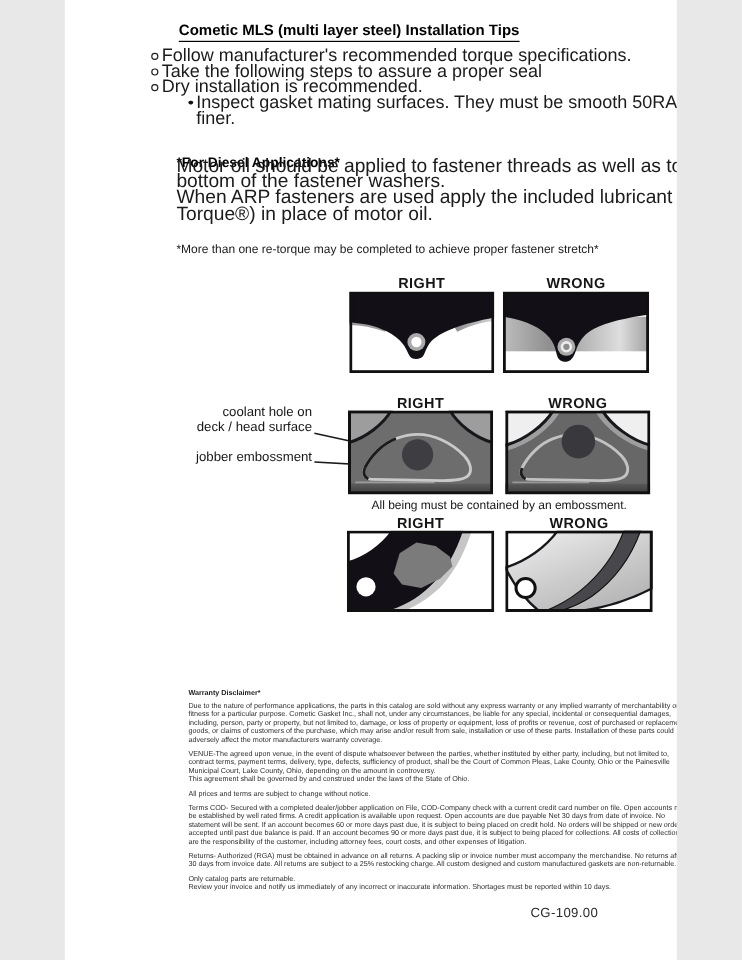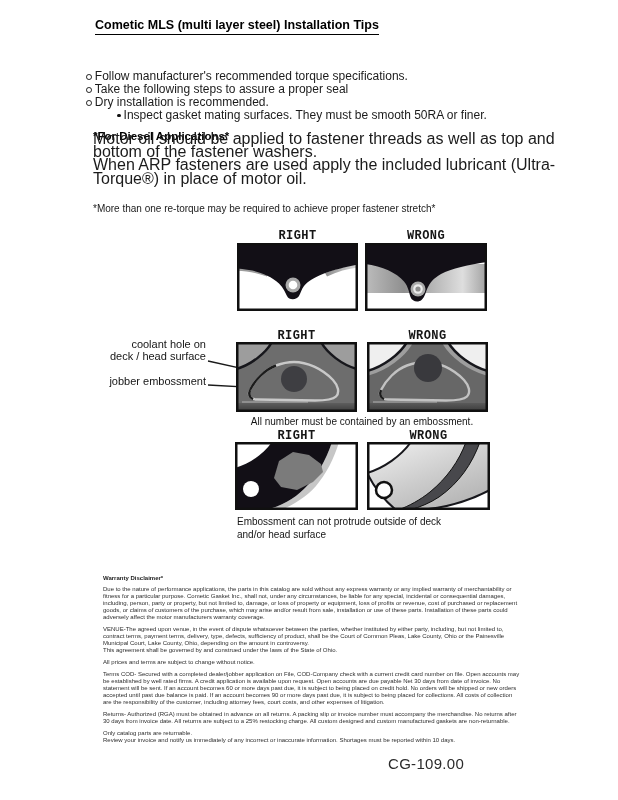--- a/index.html
+++ b/index.html
@@ -1,51 +1,51 @@
 <!DOCTYPE html>
 <html><head>
 <meta charset="utf-8">
 <style>
   html,body{margin:0;padding:0;background:#e8e8e8;}
   .page{
-    position:relative;width:618px;height:800px;background:#ffffff;
+    position:relative;width:510px;height:800px;background:#ffffff;
     font-family:"Liberation Sans", sans-serif;color:#1b1b1b;overflow:hidden;
     margin:0 auto;
   }
   .abs{position:absolute;}
   
   .title{
     left:95px;top:18px;font-size:12.5px;font-weight:bold;color:#000;
     border-bottom:1.6px solid #000;padding-bottom:2px;white-space:nowrap;
   }
   
-  .bullets{left:86px;top:40px;width:470px;font-size:12px;line-height:13px;margin-top:30px;}
+  .bullets{left:72px;top:40px;width:470px;font-size:15px;line-height:13px;}
   .brow{display:flex;gap:3px;}
   .brow.sub{margin-left:31px;}
   .m1{flex:0 0 auto;width:3.8px;height:3.8px;border:1px solid #222;border-radius:50%;margin-top:4px;}
   .m2{flex:0 0 auto;width:3.6px;height:3.6px;background:#111;border-radius:50%;margin-top:4.6px;}
   
   .diesel-h{left:93px;top:130px;font-size:11.5px;font-weight:bold;color:#000;}
   .para{font-size:16px;line-height:13.2px;white-space:pre-line;width:480px;}
   .p1{left:93px;top:132px;}
   .p2{left:93px;top:161px;}
   .note{left:93px;top:203px;font-size:10px;}
   
-  .dlabel{font-size:12px;font-weight:600;letter-spacing:.4px;text-align:center;color:#161616;font-family:Liberation Mono, monospace;}
+  .dlabel{font-size:12px;font-weight:600;letter-spacing:.4px;text-align:center;color:#161616;}
   .dbox{overflow:hidden;}
   .dbox svg{display:block;width:100%;height:100%;}
   .cap{font-size:10px;color:#161616;}
   .cap.center{text-align:center;}
   .cap.two{white-space:pre-line;line-height:13px;}
   .callout{font-size:11px;line-height:11.5px;text-align:right;color:#161616;white-space:pre-line;}
   
   .legal{left:103px;top:575px;width:512px;}
   .legal h3{margin:0 0 5px 0;font-size:6px;font-weight:bold;color:#222;}
   .legal p{margin:0 0 5px 0;font-size:6px;line-height:7px;color:#2e2e2e;white-space:pre-line;}
-  .doccode{left:388px;top:755px;font-size:15px;color:#2b2b2b;letter-spacing:.3px;}
+  .doccode{left:388px;top:755px;font-size:11px;color:#2b2b2b;letter-spacing:.3px;}
 </style>
 </head>
 <body>
 
 <div class="page">
 
   <div class="abs title">Cometic MLS (multi layer steel) Installation Tips</div>
 
   <div class="abs bullets">
     <div class="brow">
@@ -62,21 +62,21 @@
     </div>
     <div class="brow sub">
       <span class="m2"></span>
       <span>Inspect gasket mating surfaces.  They must be smooth 50RA or finer.</span>
     </div>
   </div>
 
   <div class="abs diesel-h">*For Diesel Applications*</div>
   <div class="abs para p1">Motor oil should be applied to fastener threads as well as top and bottom of the fastener washers.
 When ARP fasteners are used apply the included lubricant (Ultra-Torque®) in place of motor oil.</div>
-  <div class="abs note">*More than one re-torque may be required to achieve proper fastener stretch*</div>
+  <div class="abs note">*More than one re-torque may be completed to achieve proper fastener stretch*</div>
 
   <div class="abs dlabel" style="left:237px;top:229px;width:121px;">RIGHT</div>
   <div class="abs dlabel" style="left:365px;top:229px;width:122px;">WRONG</div>
 
   <div class="abs dbox" style="left:237px;top:243px;width:121px;height:68px;">
     <svg viewBox="0 0 121 68">
       <defs>
         <linearGradient id="gr1" x1="0" y1="0" x2="1" y2="0">
           <stop offset="0" stop-color="#8e8e8e"></stop>
             <stop offset="1" stop-color="#d8d8d8"></stop>
@@ -166,21 +166,21 @@
       <path d="M121,0 H81 C88,12 105,25 121,29" fill="none" stroke="#17171c" stroke-width="2.5"></path>
       <rect y="61" width="121" height="9" fill="url(#g2vb)"></rect>
       <path d="M6,60 H70" stroke="#989898" stroke-width="1.5"></path>
       <path d="M21,57.5 C14,57.5 11.5,53 14,48 C19,38 29,27.5 40,23.5 C46,21.3 52,20 58,20 C71,20 86,26.5 97,38 C102,43.5 104,50.5 100,54.5 C96.5,58 89,58.5 79,58.5 Z" fill="none" stroke="#c2c2c2" stroke-width="2.4"></path>
       <path d="M14,48 C12.5,52 13.5,55.5 17,57.2" fill="none" stroke="#1c1c1c" stroke-width="2.4"></path>
       <circle cx="61" cy="26" r="14" fill="#39393d"></circle>
       <rect x="1.25" y="1.25" width="118.5" height="67.5" fill="none" stroke="#101010" stroke-width="2.5"></rect>
     </svg>
   </div>
 
-  <div class="abs cap center" style="left:236px;top:416px;width:252px;">All number must be contained by an embossment.</div>
+  <div class="abs cap center" style="left:236px;top:416px;width:252px;">All being must be contained by an embossment.</div>
 
   <div class="abs dlabel" style="left:235px;top:429px;width:123px;">RIGHT</div>
   <div class="abs dlabel" style="left:367px;top:429px;width:123px;">WRONG</div>
 
   <div class="abs dbox" style="left:235px;top:442px;width:123px;height:68px;">
     <svg viewBox="0 0 123 68">
       <rect width="123" height="68" fill="#ffffff"></rect>
       <path d="M97,0 C91,18 82,35 69,47 C59,57 46,64 31,68 L46,68 C60,62 72,54 81,44 C91,32 99,17 104,0 Z" fill="#c6c6c6"></path>
       <path d="M37,0 H97 C91,18 82,35 69,47 C59,57 46,64 31,68 L0,68 L0,26 C15,21.5 28,12.5 37,0 Z" fill="#120f16"></path>
       <path d="M39,36 L44,19 L58,10 L74,13 L86,22 L88,30 L78,40 L62,48 L46,45 Z" fill="#7b7b7b"></path>
@@ -199,22 +199,20 @@
         </linearGradient>
       </defs>
       <rect width="123" height="68" fill="#ffffff"></rect>
       <path d="M44,0 H123 V48 C100,60 76,66.5 52,68 L29,68 C17,58 7,45 0,31 C17,26 34,14 44,0 Z" fill="url(#g3w)" stroke="#17171c" stroke-width="2"></path>
       <path d="M99,0 H113 C105,22 92,41 72,55 C63,61 53,65 43,68 L31,68 C42,64 53,58 63,50 C80,36 92,19 99,0 Z" fill="#48484c" stroke="#111111" stroke-width="1"></path>
       <circle cx="17" cy="48" r="8" fill="#ffffff" stroke="#111111" stroke-width="2.5"></circle>
       <rect x="1.25" y="1.25" width="120.5" height="65.5" fill="none" stroke="#101010" stroke-width="2.5"></rect>
     </svg>
   </div>
 
-  <div class="abs cap two" style="left:237px;top:515px;">Embossment can not protrude outside of deck
-and/or head surface</div>
 
   <div class="abs legal">
     <h3>Warranty Disclaimer*</h3>
     <p>Due to the nature of performance applications, the parts in this catalog are sold without any express warranty or any implied warranty of merchantability or
 fitness for a particular purpose.  Cometic Gasket Inc., shall not, under any circumstances, be liable for any special, incidental or consequential damages,
 including, person, party or property, but not limited to, damage, or loss of property or equipment, loss of profits or revenue, cost of purchased or replacement
 goods, or claims of customers of the purchase, which may arise and/or result from sale, installation or use of these parts.  Installation of these parts could
 adversely affect the motor manufacturers warranty coverage.</p>
     <p>VENUE-The agreed upon venue, in the event of dispute whatsoever between the parties, whether instituted by either party, including, but not limited to,
 contract terms, payment terms, delivery, type, defects, sufficiency of product, shall be the Court of Common Pleas, Lake County, Ohio or the Painesville

